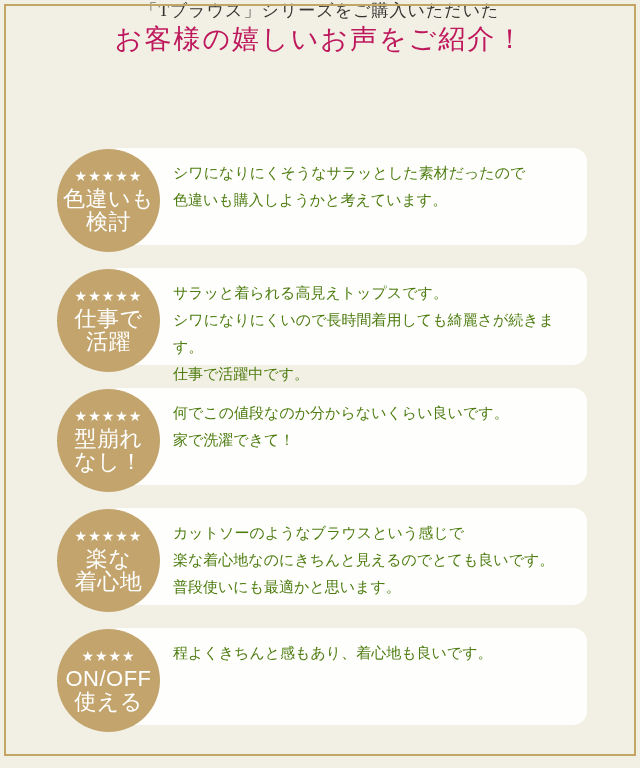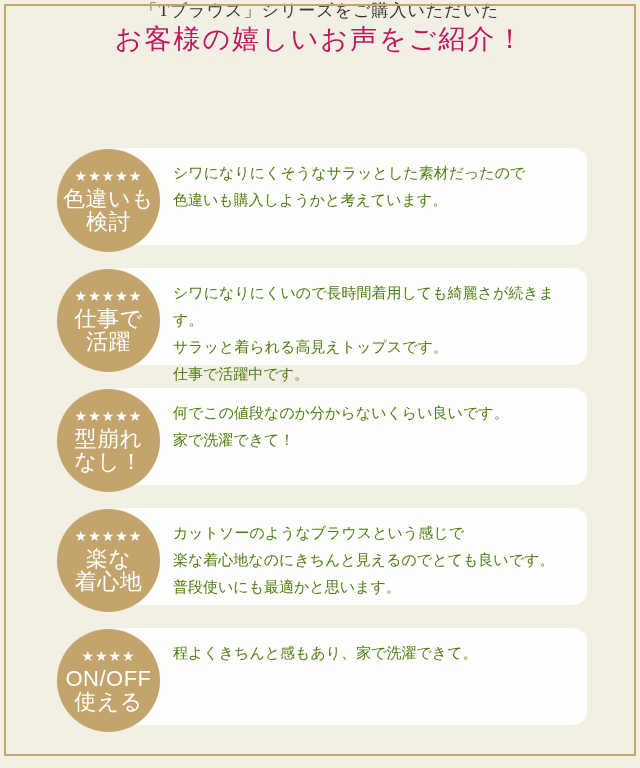--- a/index.html
+++ b/index.html
@@ -111,22 +111,22 @@
     </div>
   </div>
 
   <div class="review">
     <div class="badge">
       <div class="stars">★★★★★</div>
       <div class="badge-label">仕事で</div>
       <div class="badge-label">活躍</div>
     </div>
     <div class="review-text">
+      <div>サラッと着られる高見えトップスです。</div>
       <div>シワになりにくいので長時間着用しても綺麗さが続きます。</div>
-      <div>サラッと着られる高見えトップスです。</div>
       <div>仕事で活躍中です。</div>
     </div>
   </div>
 
   <div class="review">
     <div class="badge">
       <div class="stars">★★★★★</div>
       <div class="badge-label">型崩れ</div>
       <div class="badge-label">なし！</div>
     </div>
@@ -149,16 +149,16 @@
     </div>
   </div>
 
   <div class="review">
     <div class="badge">
       <div class="stars">★★★★</div>
       <div class="badge-label">ON/OFF</div>
       <div class="badge-label">使える</div>
     </div>
     <div class="review-text">
-      <div>程よくきちんと感もあり、家で洗濯できて。</div>
+      <div>程よくきちんと感もあり、着心地も良いです。</div>
     </div>
   </div>
 </div>
 
 </body></html>

